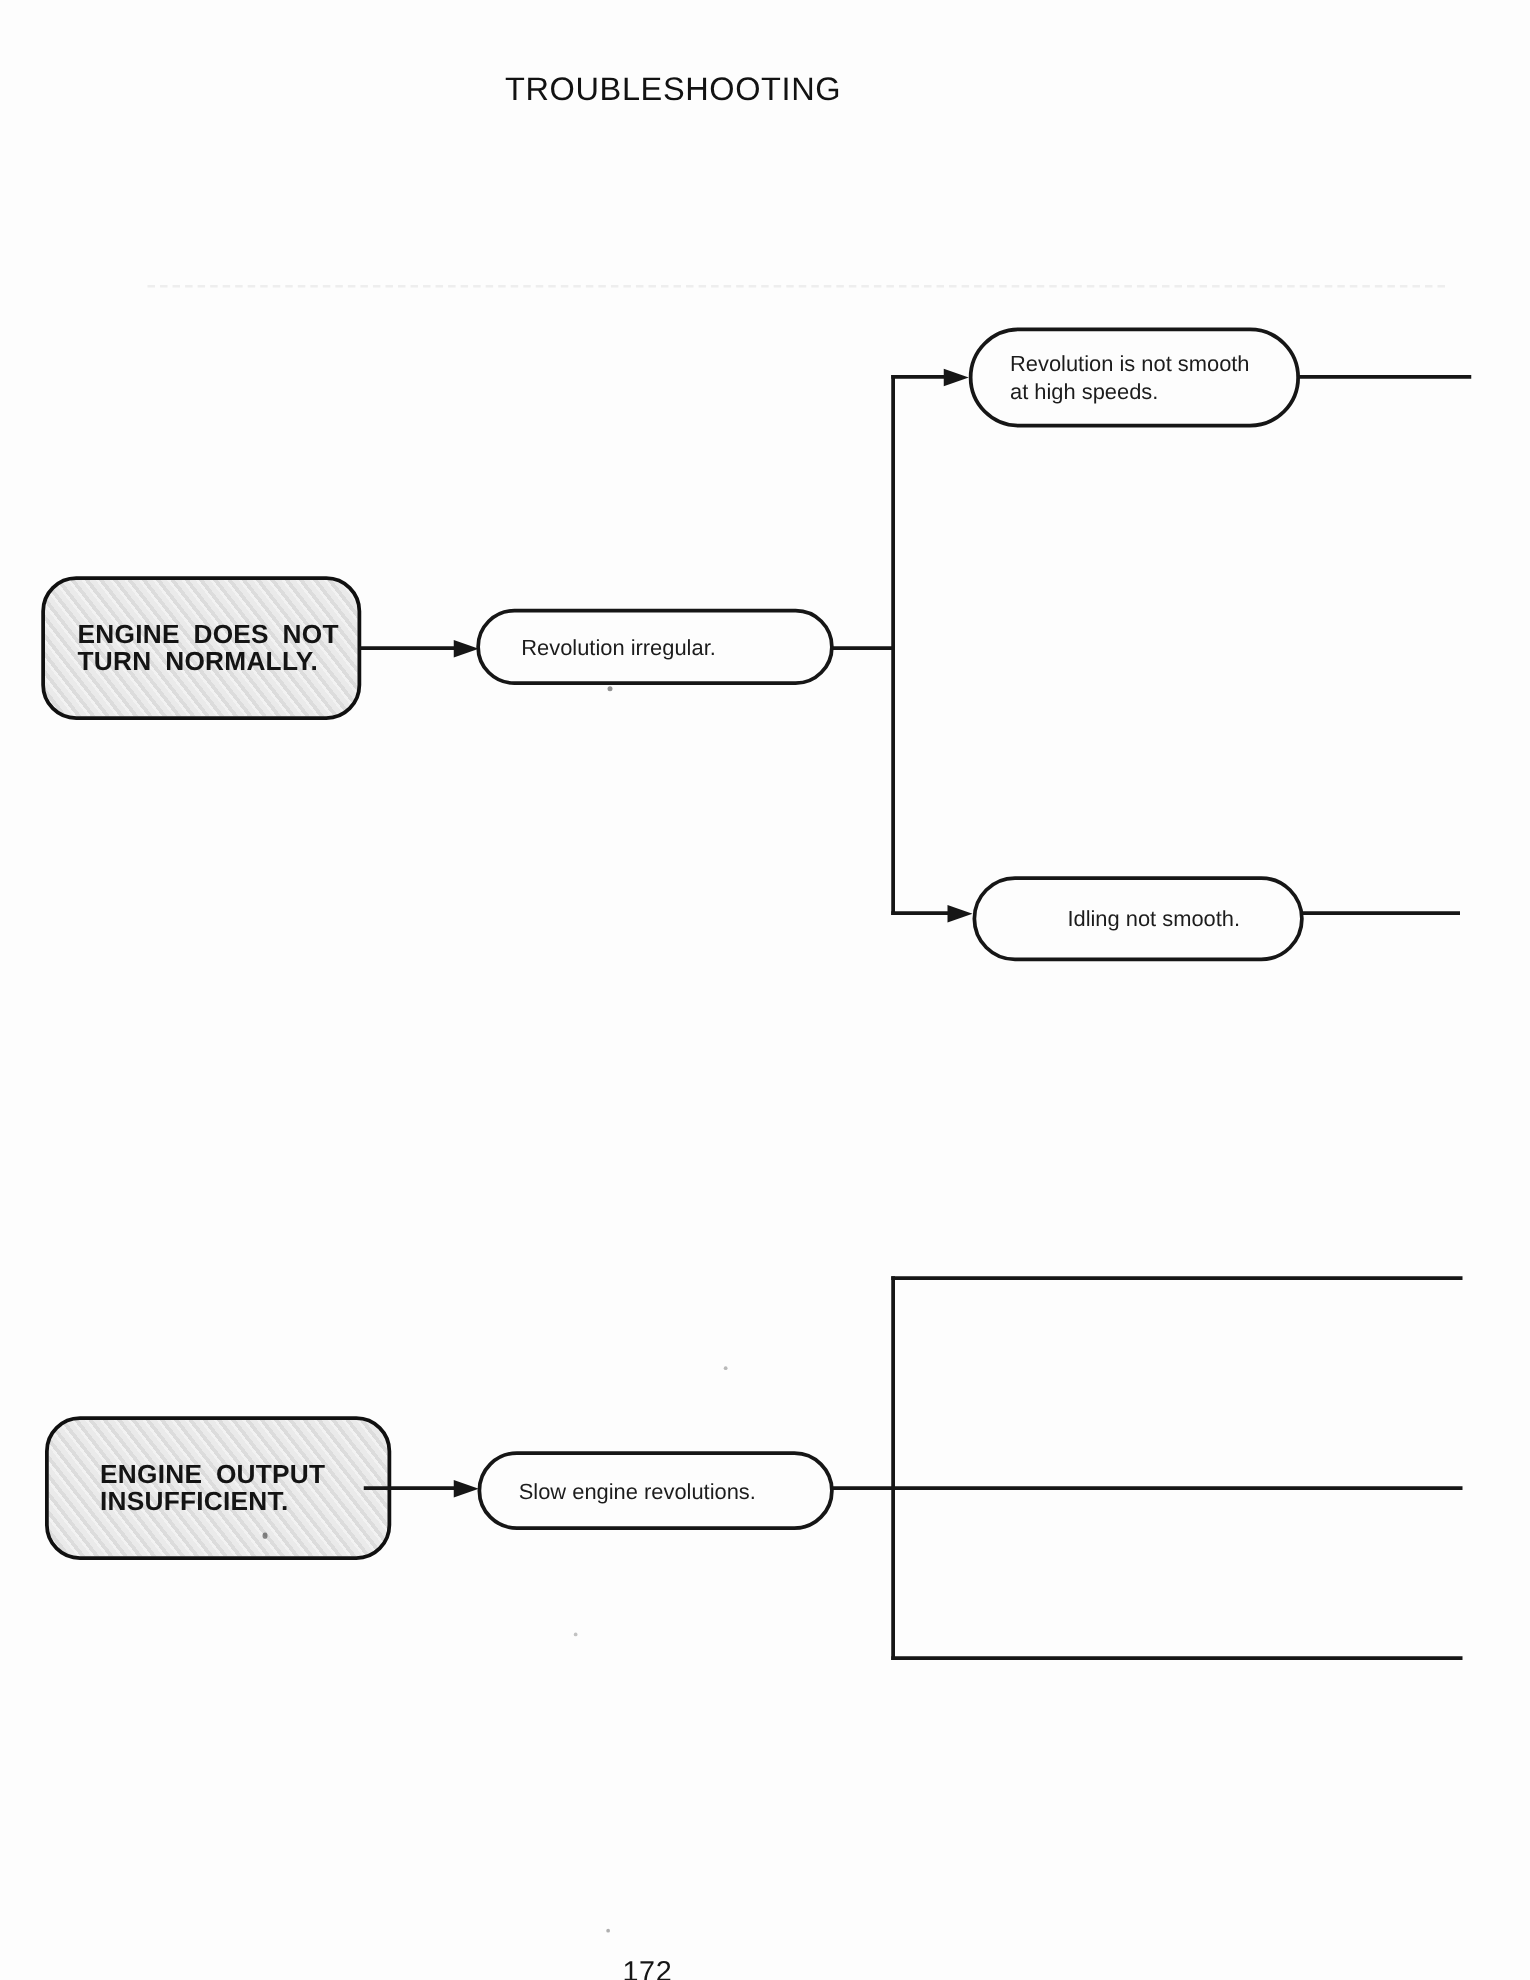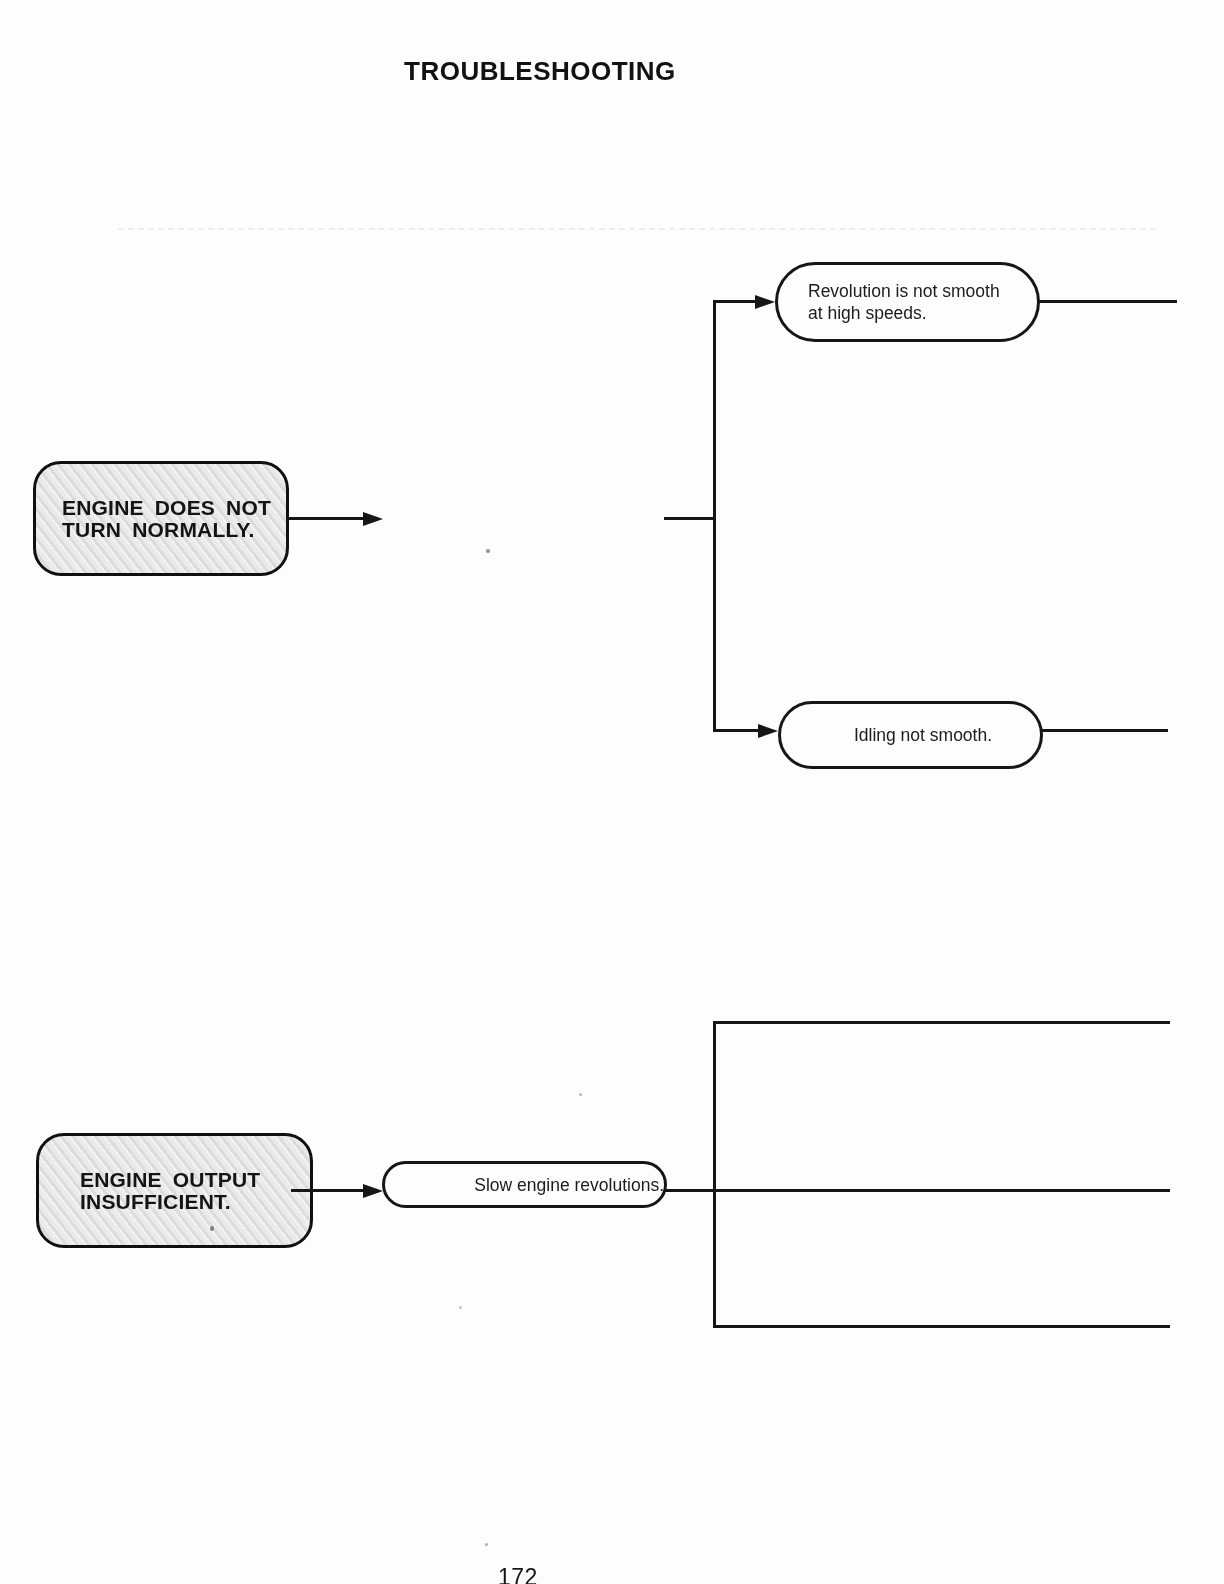--- a/index.html
+++ b/index.html
@@ -6,21 +6,21 @@
   .page{
     position:relative;
     width:1224px;height:1584px;
     background:#fdfdfd;
     font-family:"Liberation Sans", sans-serif;
     color:#161616;
     overflow:hidden;
   }
   .page-title{
     position:absolute;left:404px;top:56px;
-    font-size:26px;font-weight:bold;letter-spacing:.5px;
+    font-size:26px;font-weight:normal;letter-spacing:.5px;
     color:#121212;white-space:nowrap;
   }
   .faint-rule{
     position:absolute;left:118px;top:228px;width:1038px;height:0;
     border-top:2px dashed rgba(40,40,40,0.07);
   }
   
   .hline{position:absolute;height:3px;background:#161616;}
   .vline{position:absolute;width:3px;background:#161616;}
   .arrow-right{
@@ -76,20 +76,23 @@
   <div class="faint-rule"></div>
 
   <div class="cause-box" style="left:33px;top:461px;width:256px;height:115px;padding-left:26px;">
     <div class="line">ENGINE DOES NOT</div>
     <div class="line">TURN NORMALLY.</div>
   </div>
 
   <div class="hline" style="left:287px;top:517px;width:80px;"></div>
   <div class="arrow-right" style="left:363px;top:511.5px;"></div>
 
+  <div class="pill" style="left:381px;top:487px;width:286px;height:61px;padding-left:33px;">
+    <div class="line">Revolution irregular.</div>
+  </div>
 
   <div class="hline" style="left:664px;top:517px;width:52px;"></div>
   <div class="vline" style="left:713px;top:300px;height:432px;"></div>
 
   <div class="hline" style="left:713px;top:300px;width:45px;"></div>
   <div class="arrow-right" style="left:755px;top:294.5px;"></div>
   <div class="pill" style="left:775px;top:262px;width:265px;height:80px;padding-left:30px;">
     <div class="line">Revolution is not smooth</div>
     <div class="line">at high speeds.</div>
   </div>
@@ -103,21 +106,21 @@
   <div class="hline" style="left:1040px;top:729px;width:128px;"></div>
 
   <div class="cause-box" style="left:36px;top:1133px;width:277px;height:115px;padding-left:41px;">
     <div class="line">ENGINE OUTPUT</div>
     <div class="line">INSUFFICIENT.</div>
   </div>
 
   <div class="hline" style="left:291px;top:1189px;width:77px;"></div>
   <div class="arrow-right" style="left:363px;top:1183.5px;"></div>
 
-  <div class="pill" style="left:382px;top:1161px;width:285px;height:47px;padding-left:30px;text-align:right;">
+  <div class="pill" style="left:382px;top:1161px;width:285px;height:63px;padding-left:30px;">
     <div class="line">Slow engine revolutions.</div>
   </div>
 
   <div class="hline" style="left:664px;top:1189px;width:506px;"></div>
   <div class="vline" style="left:713px;top:1021px;height:307px;"></div>
   <div class="hline" style="left:713px;top:1021px;width:457px;"></div>
   <div class="hline" style="left:713px;top:1325px;width:457px;"></div>
 
   <div class="speck" style="left:486px;top:549px;width:4px;height:4px;opacity:.55;"></div>
   <div class="speck" style="left:210px;top:1226px;width:4px;height:5px;opacity:.6;"></div>

